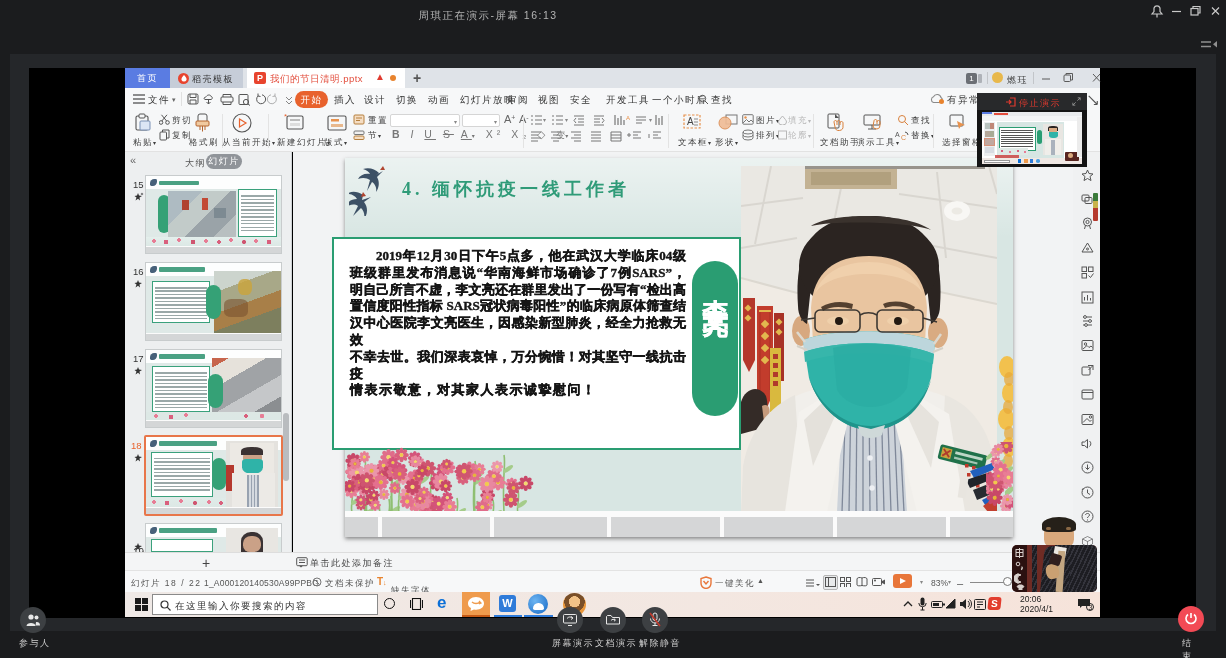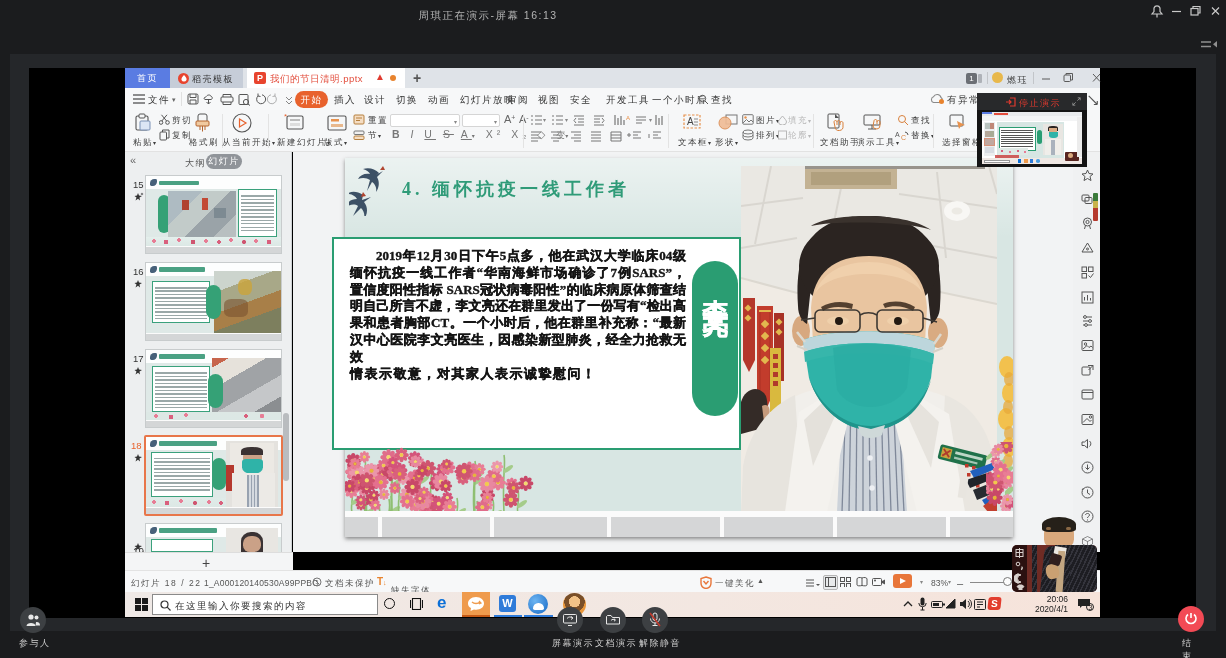--- a/index.html
+++ b/index.html
@@ -386,25 +386,25 @@
           <path d="M30 12 C26 8 20 6 14 8 C18 9 20 11 21 13 C16 12 11 14 9 18 C14 16 18 17 21 19 L18 30 L23 21 C26 23 28 27 27 31 C30 27 31 21 28 16 L34 10 L27 14 Z"></path>
           <path d="M14 34 C8 30 2 30 -2 33 C3 33 6 35 8 38 C2 38 -2 41 -3 46 C2 43 6 43 9 45 L4 55 L12 47 C15 50 16 54 15 58 C19 53 19 46 15 41 L22 36 L13 39 Z"></path>
         </g>
       <path d="M31 9 L34 5 L36 9 Z M12 36 L14 31 L17 35 Z" fill="#b0452f"></path>
     </svg>
     <div class="abs" style="left:57px;top:19px;font-weight:bold;font-size:18px;color:#2f9b78;letter-spacing:4px;">4. 缅怀抗疫一线工作者</div>
 
     <div class="abs" style="left:-13px;top:79px;width:409px;height:213px;background:#fff;border:2px solid #2a9d72;"></div>
     <div class="abs" style="left:5px;top:90px;width:336px;font-size:13px;font-weight:bold;color:#151515;line-height:16.8px;-webkit-text-stroke:0.4px #151515;" id="bodytext">
       <div style="text-align:justify;text-align-last:justify;text-justify:inter-character;padding-left:26px;">2019年12月30日下午5点多，他在武汉大学临床04级</div>
-      <div style="text-align:justify;text-align-last:justify;text-justify:inter-character;">缅怀抗疫一线工作者“华南海鲜市场确诊了7例SARS”，</div>
+      <div style="text-align:justify;text-align-last:justify;text-justify:inter-character;">班级群里发布消息说“华南海鲜市场确诊了7例SARS”，</div>
+      <div style="text-align:justify;text-align-last:justify;text-justify:inter-character;">明自己所言不虚，李文亮还在群里发出了一份写有“检出高</div>
       <div style="text-align:justify;text-align-last:justify;text-justify:inter-character;">置信度阳性指标 SARS冠状病毒阳性”的临床病原体筛查结</div>
-      <div style="text-align:justify;text-align-last:justify;text-justify:inter-character;">明自己所言不虚，李文亮还在群里发出了一份写有“检出高</div>
-      <div style="text-align:justify;text-align-last:justify;text-justify:inter-character;">果和患者胸部CT。一个小时后，他在群里补充称：“最新</div>
       <div style="text-align:justify;text-align-last:justify;text-justify:inter-character;">汉中心医院李文亮医生，因感染新型肺炎，经全力抢救无效</div>
+      <div style="text-align:justify;text-align-last:justify;text-justify:inter-character;">不幸去世。我们深表哀悼，万分惋惜！对其坚守一线抗击疫</div>
       <div style="letter-spacing:1.5px;">情表示敬意，对其家人表示诚挚慰问！</div>
     </div>
 
     <svg class="abs" style="left:396px;top:8px;" width="256" height="346" viewBox="0 0 256 346">
       <rect x="0" y="0" width="256" height="346" fill="#eae8e3"></rect>
       <g stroke="#d9d6d0" stroke-width="2" fill="none">
         <path d="M30 0 L14 78"></path>
           <path d="M100 22 L86 90"></path>
           <path d="M196 6 L205 92"></path>
           <path d="M248 0 L256 28"></path>
@@ -1864,20 +1864,28 @@
     <div class="abs" style="left:0;top:353px;width:668px;height:6px;background:#fbfbfb;"></div>
     <div class="abs" style="left:0;top:359px;width:668px;height:20px;background:#d5d6d7;"></div>
     <div class="abs" style="left:33px;top:359px;width:4px;height:20px;background:#fbfbfb;"></div>
     <div class="abs" style="left:145px;top:359px;width:4px;height:20px;background:#fbfbfb;"></div>
     <div class="abs" style="left:262px;top:359px;width:4px;height:20px;background:#fbfbfb;"></div>
     <div class="abs" style="left:375px;top:359px;width:4px;height:20px;background:#fbfbfb;"></div>
     <div class="abs" style="left:488px;top:359px;width:4px;height:20px;background:#fbfbfb;"></div>
     <div class="abs" style="left:601px;top:359px;width:4px;height:20px;background:#fbfbfb;"></div>
   </div>
 
+  <div class="abs" style="left:293px;top:552px;width:807px;height:18px;background:#f4f5f6;border-top:1px solid #ddd;">
+    <svg class="abs" style="left:3px;top:3.5px;" width="12" height="11" viewBox="0 0 12 11">
+        <rect x="0.7" y="0.7" width="10.5" height="8" rx="1" fill="none" stroke="#555"></rect>
+        <path d="M3 3 L9 3 M3 5.5 L9 5.5" stroke="#555"></path>
+        <path d="M3 8.7 L5 10.5 L7 8.7" fill="#555"></path>
+      </svg>
+    <div class="abs cjk" style="left:17px;top:4px;font-size:9px;color:#444;">单击此处添加备注</div>
+  </div>
 
   <div class="abs" style="left:125px;top:570px;width:975px;height:22px;background:#f7f8f9;border-top:1px solid #e3e3e3;font-size:8.5px;color:#555;" id="statusbar">
     <div class="abs cjk" style="left:6px;top:7px;">幻灯片 18 / 22</div>
     <div class="abs" style="left:79px;top:7px;letter-spacing:0.2px;">1_A000120140530A99PPBG</div>
     <svg class="abs" style="left:187px;top:6px;" width="10" height="10" viewBox="0 0 10 10">
         <circle cx="5" cy="5" r="4" fill="none" stroke="#777"></circle>
         <path d="M2.5 2.5 L7.5 7.5" stroke="#777"></path>
       </svg>
     <div class="abs cjk" style="left:200px;top:7px;">文档未保护</div>
     <div class="abs" style="left:252px;top:5px;color:#e8832e;font-size:10px;font-weight:bold;">T<span style="font-size:7px;">↓</span></div>
@@ -1980,21 +1988,21 @@
       </svg>
     <svg class="abs" style="left:834px;top:6px;" width="13" height="11" viewBox="0 0 13 11">
         <path d="M1 4 L1 8 L3.5 8 L7 11 L7 1 L3.5 4 Z" fill="#222"></path>
         <path d="M9 3 A4 4 0 0 1 9 9 M10.5 1.5 A6 6 0 0 1 10.5 10.5" fill="none" stroke="#222"></path>
       </svg>
     <svg class="abs" style="left:849px;top:7px;" width="12" height="11" viewBox="0 0 12 11">
         <rect x="0.5" y="0.5" width="11" height="10" rx="1" fill="none" stroke="#222"></rect>
         <path d="M3 3 L9 3 M3 5.5 L9 5.5 M3 8 L6 8" stroke="#222"></path>
       </svg>
     <div class="abs" style="left:863px;top:5px;width:13px;height:13px;background:#e23d2e;border-radius:3px;transform:skewX(-6deg);color:#fff;font-weight:bold;font-size:10px;text-align:center;line-height:13px;">S</div>
-    <div class="abs" style="left:895px;top:3px;width:48px;height:19px;font-size:8.5px;color:#222;text-align:right;line-height:9.5px;">20:06<br>2020/4/1</div>
+    <div class="abs" style="left:895px;top:3px;width:48px;height:19px;font-size:8.5px;color:#222;text-align:left;line-height:9.5px;">20:06<br>2020/4/1</div>
     <svg class="abs" style="left:952px;top:6px;" width="17" height="13" viewBox="0 0 17 13">
         <path d="M1 1 L13 1 L13 8 L5 8 L3 10 L3 8 L1 8 Z" fill="#222"></path>
         <circle cx="13" cy="9" r="3.5" fill="none" stroke="#222"></circle>
         <text x="11.5" y="11.5" font-size="7" fill="#222">3</text>
       </svg>
   </div>
 
   <svg class="abs" style="left:1080px;top:168px;" width="15" height="384" viewBox="0 0 15 384">
     <g fill="none" stroke="#555" stroke-width="1">
       <path d="M7.5 2 L9 5.5 L13 6 L10 8.5 L11 12.5 L7.5 10.5 L4 12.5 L5 8.5 L2 6 L6 5.5 Z"></path>

